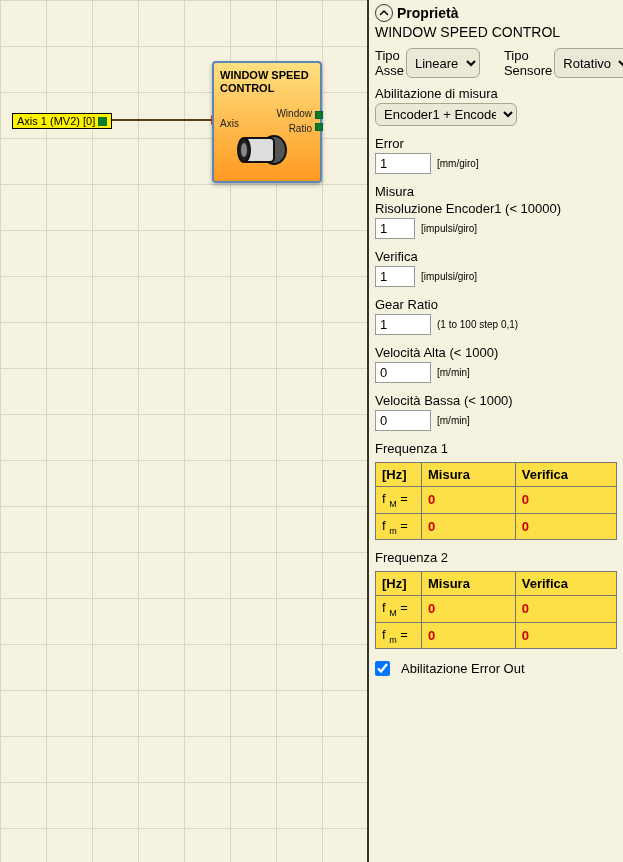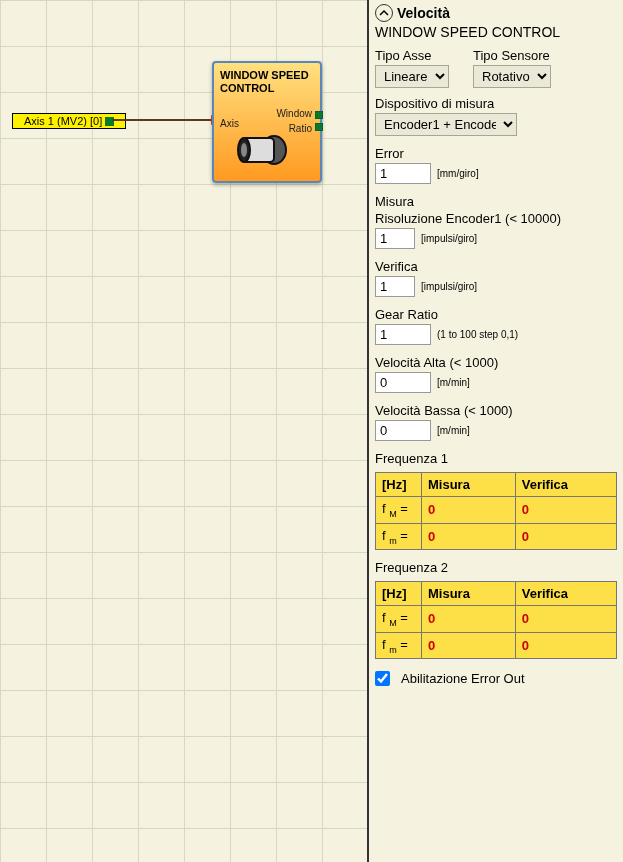--- a/index.html
+++ b/index.html
@@ -22,21 +22,21 @@
     linear-gradient(to bottom, #d8d6c4 1px, transparent 1px);
   background-size: 46px 46px;
   background-position: 0 0;
   border-right: 2px solid #333;
 }
 .axis-tag {
   position: absolute;
   left: 12px; top: 113px;
   background: #fff200;
   border: 1px solid #000;
-  padding: 1px 11px;
+  padding: 1px 4px;
   font-size: 11px;
   display: flex; align-items: center; gap: 3px;
 }
 .axis-tag .sq { width: 9px; height: 9px; background: #0a7a2a; display: inline-block; }
 .wire {
   position: absolute;
   left: 112px; top: 119px;
   width: 108px; height: 2px;
   background: #5a3a1a;
 }
@@ -69,26 +69,26 @@
   overflow-y: auto;
 }
 .props-header { display: flex; align-items: center; gap: 4px; font-weight: bold; font-size: 14px; }
 .toggle-circle {
   width: 18px; height: 18px; border: 1.5px solid #333; border-radius: 50%;
   display: inline-flex; align-items: center; justify-content: center;
   font-size: 11px; cursor: pointer; background: #f5f3e0;
 }
 .subtitle { font-size: 14px; margin: 2px 0 8px 0; }
 .row2 { display: flex; gap: 24px; margin-bottom: 8px; }
-.col { display: flex; flex-direction: column; gap: 2px; }
+.col { display: flex; gap: 2px; }
 .lbl { font-size: 13px; }
 select {
   font-family: inherit; font-size: 13px;
   background: #eae8d6; border: 1px solid #a8a690;
-  padding: 2px 4px; border-radius: 0;
+  padding: 2px 4px; border-radius: 6px;
 }
 .field-group { margin: 6px 0 10px 0; }
 .field-group .lbl { display: block; margin-bottom: 2px; }
 .sub-lbl { font-size: 13px; margin-bottom: 2px; display: block; }
 .inline-input { display: flex; align-items: center; gap: 6px; }
 input[type="text"] {
   font-family: inherit; font-size: 13px;
   border: 1px solid #999; background: #fff;
   padding: 2px 4px; width: 56px;
 }
@@ -139,41 +139,41 @@
 </div>
 
 <div class="props-panel">
 
   <div class="props-header">
     <span class="toggle-circle">
       <svg width="10" height="10" viewBox="0 0 10 10">
           <path d="M1 7 L5 3 L9 7" stroke="#000" stroke-width="1.5" fill="none"></path>
         </svg>
     </span>
-    <span>Velocità</span>
+    <span>Proprietà</span>
   </div>
   <div class="subtitle">WINDOW SPEED CONTROL</div>
 
   <div class="row2">
     <div class="col">
       <span class="lbl">Tipo Asse</span>
       <select>
         <option>Lineare</option>
       </select>
     </div>
     <div class="col">
       <span class="lbl">Tipo Sensore</span>
       <select>
         <option>Rotativo</option>
       </select>
     </div>
   </div>
 
   <div class="field-group">
-    <span class="lbl">Dispositivo di misura</span>
+    <span class="lbl">Abilitazione di misura</span>
     <select style="width:142px">
       <option>Encoder1 + Encoder2</option>
     </select>
   </div>
 
   <div class="field-group">
     <span class="lbl">Error</span>
     <div class="inline-input">
       <input type="text" value="1" style="">
       <span class="unit">[mm/giro]</span>

